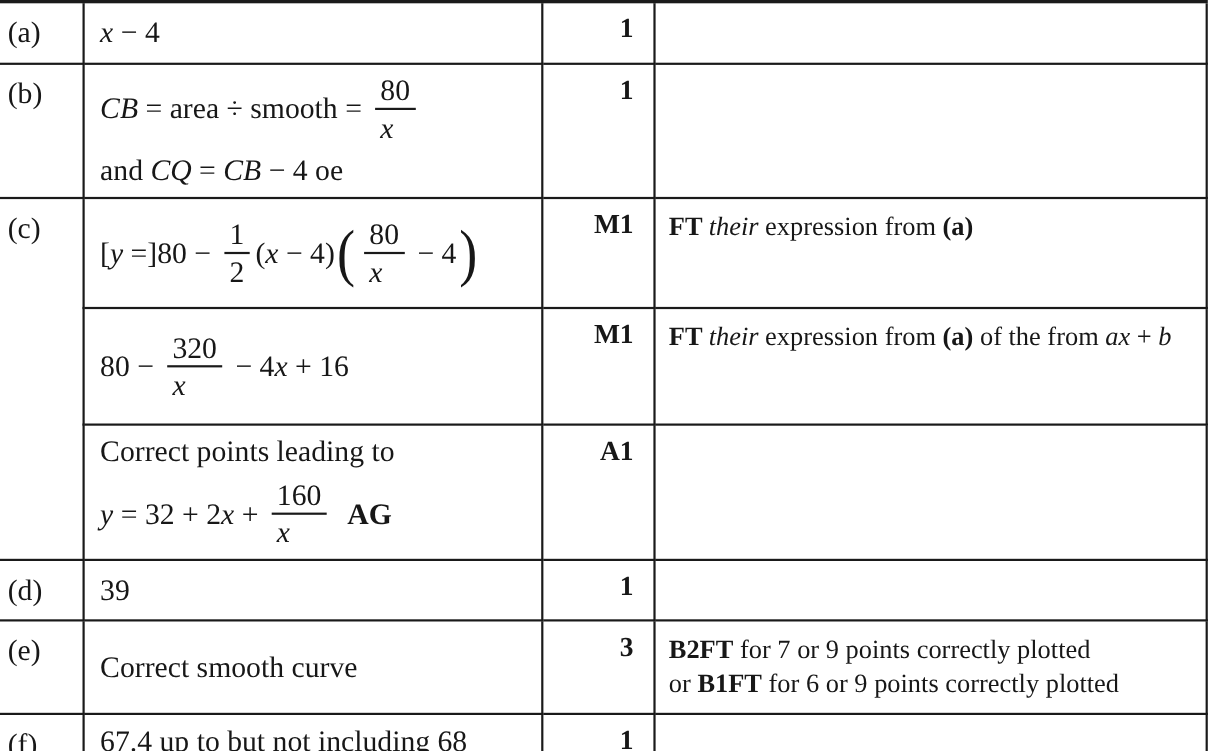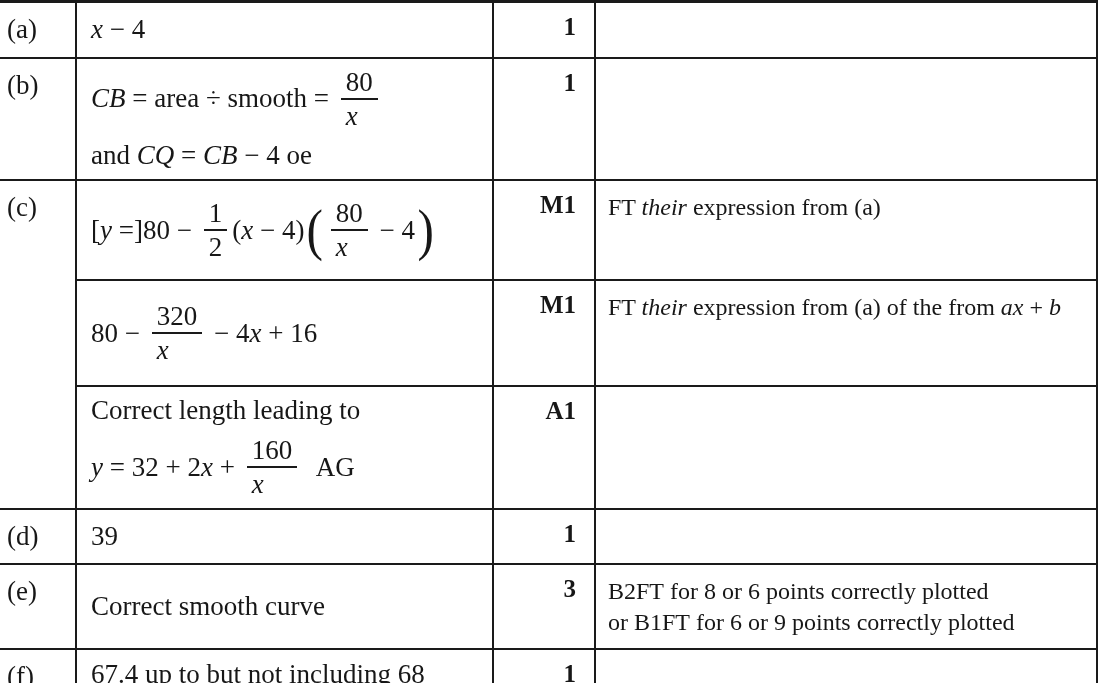--- a/index.html
+++ b/index.html
@@ -58,21 +58,21 @@
   .answer .m-line + .m-line { margin-top: 5px; }
   .g-line {
     display: flex;
     align-items: baseline;
     white-space: pre;
     flex-wrap: nowrap;
   }
 
   .rm { font-style: normal; }
   .it { font-style: italic; }
-  .b  { font-weight: normal; }
+  .b  { font-weight: bold; }
 
   .frac {
     display: inline-flex;
     flex-direction: column;
     align-items: flex-start;
     margin: 2px 5px;
     vertical-align: middle;
   }
   .frac > span { padding: 0 5px; line-height: 1.12; }
   .frac > .bar {
@@ -134,42 +134,42 @@
           <td class="answer">
             <div class="m-line"><span class="rm">80 − </span><span class="frac"><span class="rm">320</span><span class="bar"></span><span class="it">x</span></span><span class="rm"> − 4</span><span class="it">x</span><span class="rm"> + 16</span></div>
           </td>
           <td class="mark"><span>M1</span></td>
           <td class="guid">
             <div class="g-line"><span class="b">FT </span><span class="it">their</span><span class="rm"> expression from </span><span class="b">(a)</span><span class="rm"> of the from </span><span class="it">ax</span><span class="rm"> + </span><span class="it">b</span></div>
           </td>
         </tr>
         <tr style="height: 118px;">
           <td class="answer">
-            <div class="m-line"><span class="rm">Correct length leading to</span></div>
+            <div class="m-line"><span class="rm">Correct points leading to</span></div>
             <div class="m-line"><span class="it">y</span><span class="rm"> = 32 + 2</span><span class="it">x</span><span class="rm"> + </span><span class="frac"><span class="rm">160</span><span class="bar"></span><span class="it">x</span></span><span class="rm">  </span><span class="b">AG</span></div>
           </td>
           <td class="mark"><span>A1</span></td>
           <td class="guid"></td>
         </tr>
         <tr style="height: 55px;">
           <td class="part" rowspan="1"><span>(d)</span></td>
           <td class="answer">
             <div class="m-line"><span class="rm">39</span></div>
           </td>
           <td class="mark"><span>1</span></td>
           <td class="guid"></td>
         </tr>
         <tr style="height: 85px;">
           <td class="part" rowspan="1"><span>(e)</span></td>
           <td class="answer">
             <div class="m-line"><span class="rm">Correct smooth curve</span></div>
           </td>
           <td class="mark"><span>3</span></td>
           <td class="guid">
-            <div class="g-line"><span class="b">B2FT</span><span class="rm"> for 8 or 6 points correctly plotted</span></div>
+            <div class="g-line"><span class="b">B2FT</span><span class="rm"> for 7 or 9 points correctly plotted</span></div>
             <div class="g-line"><span class="rm">or </span><span class="b">B1FT</span><span class="rm"> for 6 or 9 points correctly plotted</span></div>
           </td>
         </tr>
         <tr style="height: 53px;">
           <td class="part" rowspan="1"><span>(f)</span></td>
           <td class="answer">
             <div class="m-line"><span class="rm">67.4 up to but not including 68</span></div>
           </td>
           <td class="mark"><span>1</span></td>
           <td class="guid"></td>

